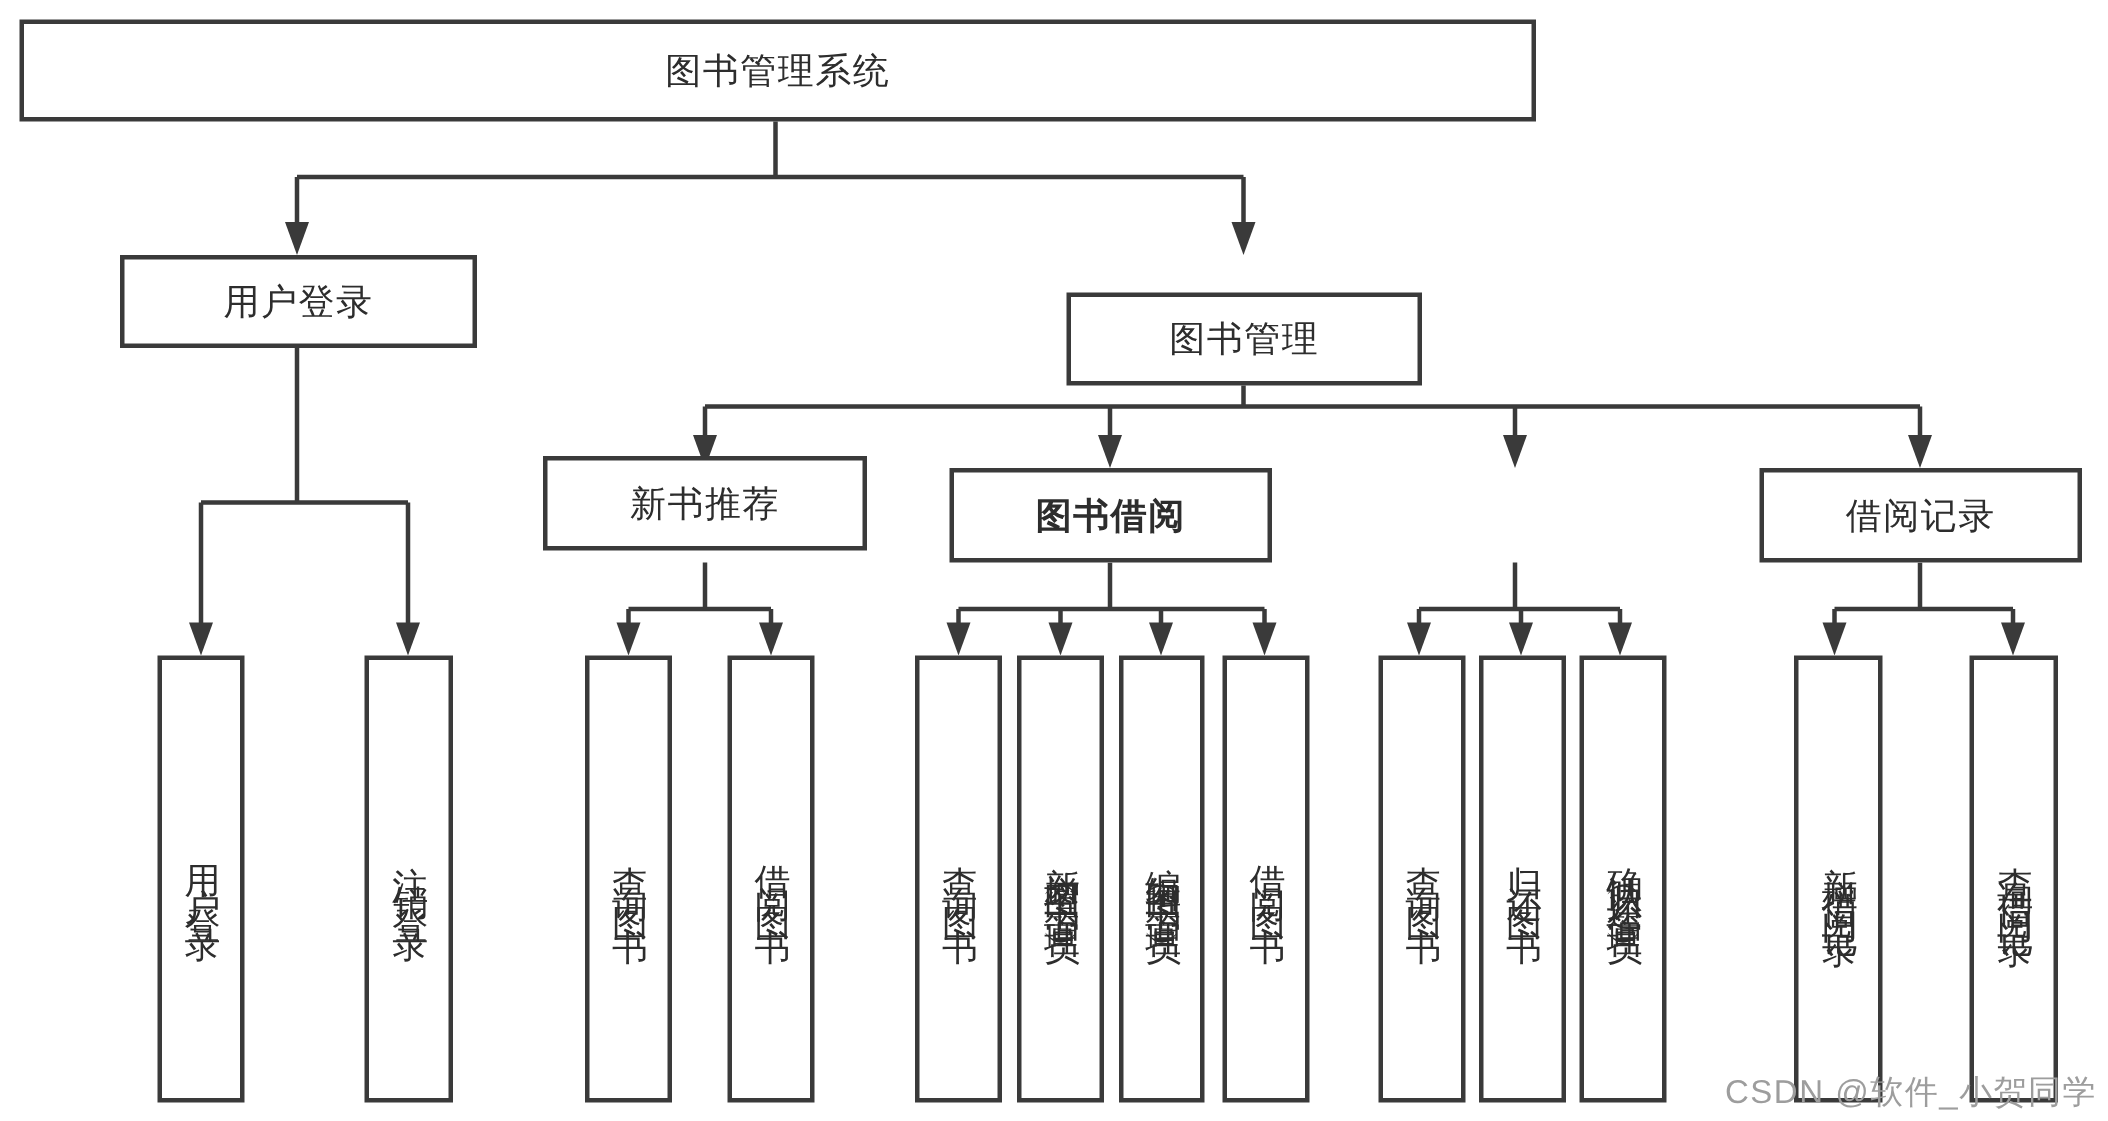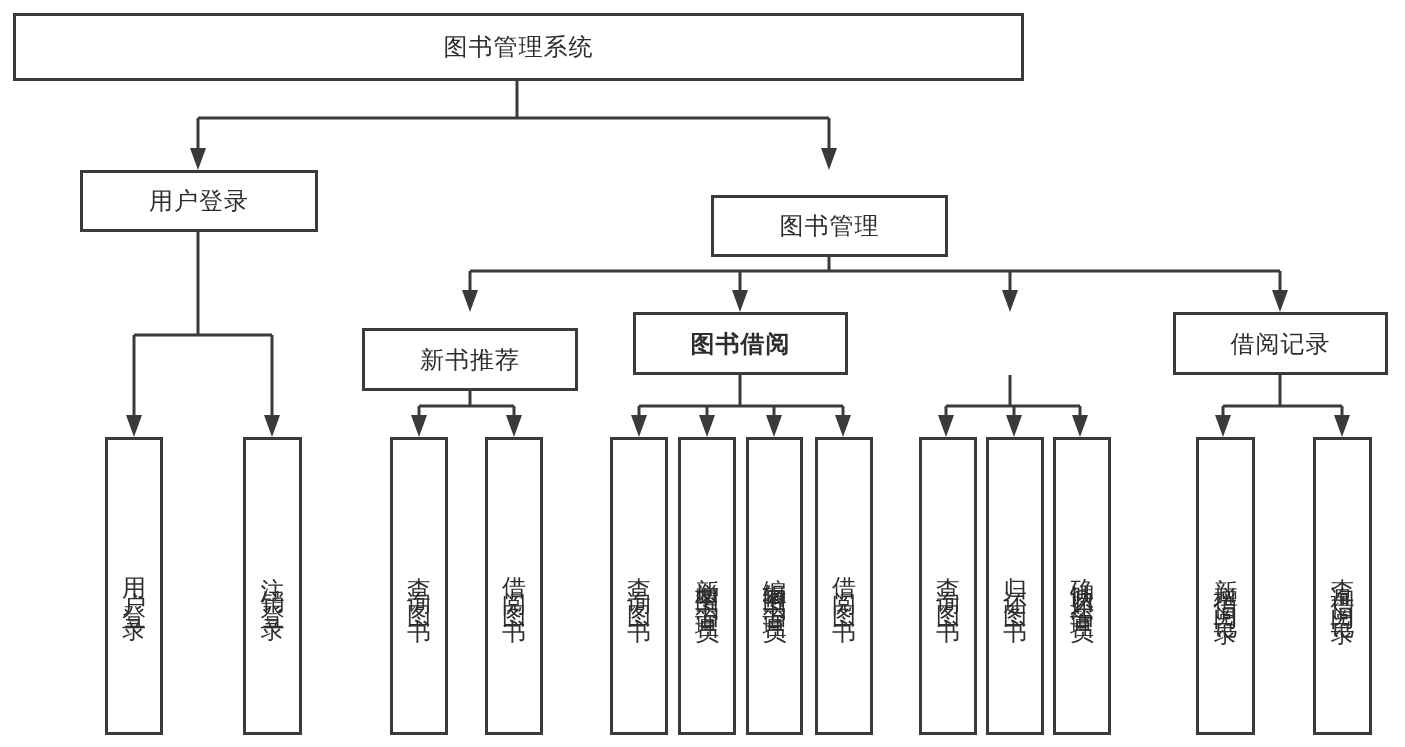--- a/index.html
+++ b/index.html
@@ -88,21 +88,21 @@
       <polygon points="1215,415 1231,415 1223,437"></polygon>
       <polygon points="1334,415 1350,415 1342,437"></polygon>
     </g>
   </svg>
 
   <div class="box h-box" style="left:13px; top:13px; width:1011px; height:68px;">图书管理系统</div>
 
   <div class="box h-box" style="left:80px; top:170px; width:238px; height:62px;">用户登录</div>
   <div class="box h-box" style="left:711px; top:170px; width:237px; height:62px;margin-top:25px;">图书管理</div>
 
-  <div class="box h-box" style="left:362px; top:328px; width:216px; height:63px;">新书推荐</div>
+  <div class="box h-box" style="left:362px; top:304px; width:216px; height:63px;">新书推荐</div>
   <div class="box h-box" style="left:633px; top:312px; width:215px; height:63px;font-weight:bold;">图书借阅</div>
   <div class="box h-box" style="left:1173px; top:312px; width:215px; height:63px;">借阅记录</div>
 
   <div class="box v-box sp-wide" style="left:105px; top:437px; width:58px; height:298px;">
     <span>用户登录</span>
   </div>
   <div class="box v-box sp-wide" style="left:243px; top:437px; width:59px; height:298px;">
     <span>注销登录</span>
   </div>
 
@@ -136,14 +136,15 @@
     <span>确认归还（管理员）</span>
   </div>
 
   <div class="box v-box sp-med" style="left:1196px; top:437px; width:59px; height:298px;">
     <span>新增借阅记录</span>
   </div>
   <div class="box v-box sp-med" style="left:1313px; top:437px; width:59px; height:298px;">
     <span>查询借阅记录</span>
   </div>
 
+  <div class="watermark">CSDN @软件_小贺同学</div>
 
 </div>
 
 </body></html>

